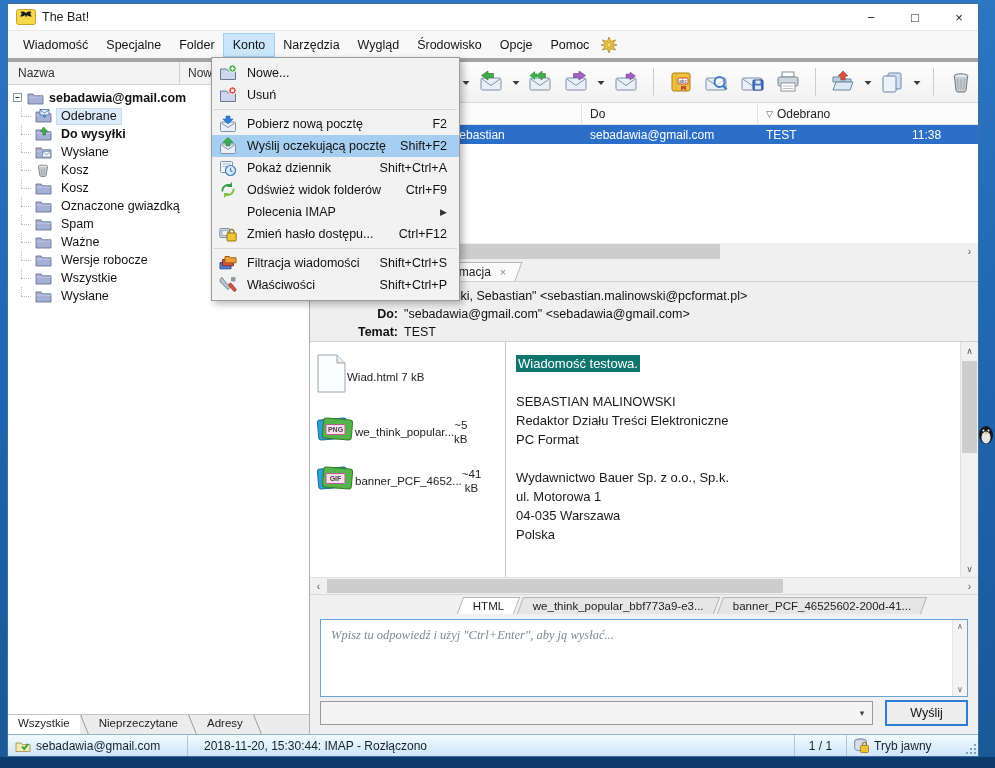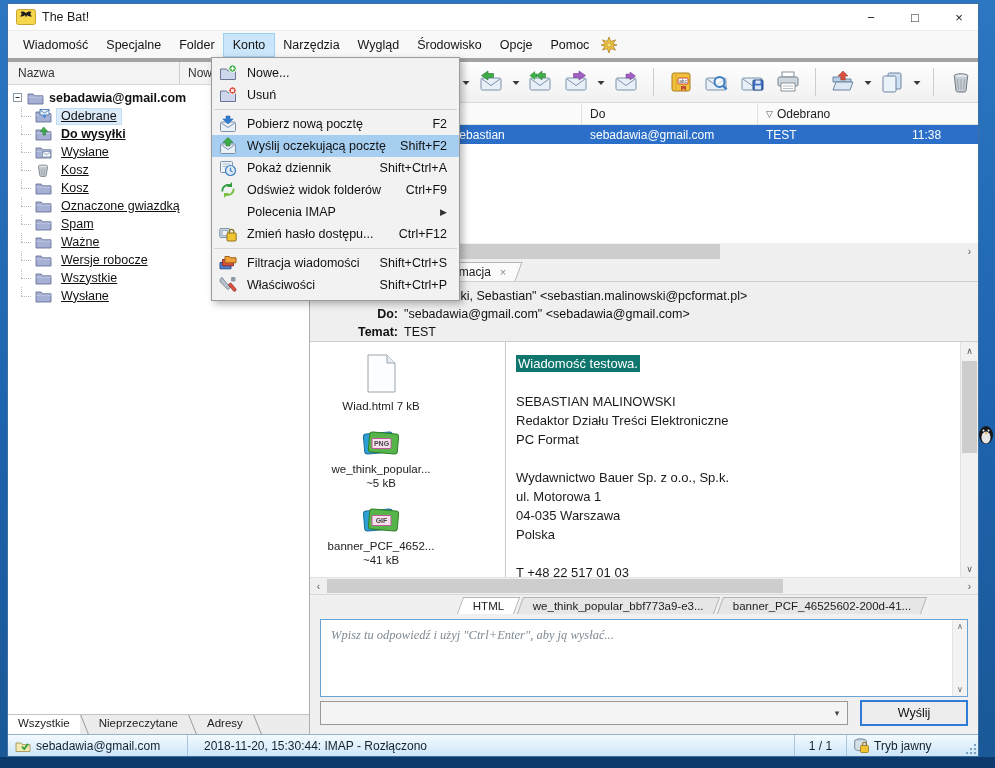--- a/index.html
+++ b/index.html
@@ -28,21 +28,21 @@
   .main{flex:1;display:flex;min-height:0;}
   .leftpanel{width:302px;background:#fff;border-right:1px solid #aeaeae;display:flex;flex-direction:column;box-sizing:border-box;}
   .lp-header{height:22px;background:#f3f3f3;border-bottom:1px solid #d8d8d8;display:flex;font-size:12px;color:#333;align-items:center;flex:none;}
   .lp-h1{width:172px;padding-left:10px;border-right:1px solid #cfcfcf;height:100%;display:flex;align-items:center;box-sizing:border-box;}
   .lp-h2{flex:1;padding-left:8px;}
   .tree{flex:1;padding-top:3px;font-size:12.5px;color:#111;overflow:hidden;}
   .acct-row{display:flex;align-items:center;height:19px;padding-left:5px;gap:5px;font-weight:bold;}
   .trow{display:flex;align-items:center;height:18px;padding-left:27px;gap:5px;position:relative;}
   .trow::before{content:"";position:absolute;left:13px;top:0;bottom:9px;border-left:1px dotted #bdbdbd;}
   .trow::after{content:"";position:absolute;left:13px;width:10px;top:9px;border-top:1px dotted #bdbdbd;}
-  .trow .lbl{padding:0 4px;line-height:15px;text-decoration:underline;}
+  .trow .lbl{padding:0 4px;line-height:15px;}
   .trow.sel .lbl{background:#dcebf9;outline:1px solid #c3ddf3;}
   .trow.bold .lbl{font-weight:bold;}
   .ticon{width:17px;display:flex;flex:none;}
   .lp-tabs{height:19px;background:#ececec;border-top:1px solid #c4c4c4;display:flex;font-size:11.5px;align-items:stretch;color:#222;flex:none;}
   .ltab{padding:2px 10px 0 10px;}
   .ltab.active{background:#fff;}
   .lslash{width:9px;position:relative;}
   .lslash::before{content:"";position:absolute;left:4px;top:0;bottom:0;width:1px;background:#9a9a9a;transform:skewX(22deg);}
 
   .rightpanel{flex:1;display:flex;flex-direction:column;min-width:0;background:#f0f0f0;}
@@ -74,21 +74,21 @@
 
   
   .fields{height:60px;background:#efefef;border-bottom:1px solid #cfcfcf;padding-top:5px;font-size:12.5px;color:#111;box-sizing:border-box;flex:none;}
   .frow{display:flex;height:18px;align-items:center;}
   .flabel{width:88px;text-align:right;font-weight:bold;padding-right:6px;flex:none;}
   .fvalue{white-space:nowrap;overflow:hidden;}
 
   
   .content{flex:1;display:flex;min-height:0;background:#fff;}
   .attachments{width:196px;border-right:1px solid #c9c9c9;padding-top:12px;display:flex;flex-direction:column;font-size:11.5px;color:#222;box-sizing:border-box;flex:none;overflow:hidden;}
-  .att{display:flex;flex-direction:column;align-items:center;margin:0 0 16px 6px;width:130px;text-align:center;line-height:14px;}
+  .att{display:flex;flex-direction:row;align-items:center;margin:0 0 16px 6px;width:130px;text-align:center;line-height:14px;}
   .att .aicon{margin-bottom:5px;display:flex;}
   .bodypane{flex:1;padding:12px 0 0 10px;font-size:13px;color:#1a1a1a;line-height:19px;overflow:hidden;min-width:0;}
   .bline{white-space:nowrap;height:19px;}
   .sel-text{background:#0f766e;color:#fff;padding:1px 2px;}
   .vscroll{width:17px;background:#f1f1f1;border-left:1px solid #e0e0e0;display:flex;flex-direction:column;font-size:9px;color:#555;flex:none;}
   .vs-arrow{height:17px;display:flex;align-items:center;justify-content:center;}
   .vs-track{flex:1;position:relative;}
   .vs-thumb{position:absolute;top:2px;left:1px;right:1px;height:92px;background:#cdcdcd;}
 
   .body-hscroll{height:16px;background:#f0f0f0;border-top:1px solid #e2e2e2;display:flex;align-items:stretch;font-size:10px;color:#555;flex:none;}
@@ -104,21 +104,21 @@
   .replywrap{height:86px;padding:5px 10px 3px 10px;box-sizing:border-box;background:#f0f0f0;flex:none;}
   .replybox{height:100%;background:#fff;border:1px solid #68a2d8;display:flex;box-sizing:border-box;}
   textarea.reply{flex:1;border:none;outline:none;resize:none;padding:8px 10px;font-family:Liberation Serif, serif;font-size:12.5px;color:#333;background:transparent;}
   textarea.reply::placeholder{color:#7e8a94;font-style:italic;}
   .reply-scroll{width:15px;border-left:1px solid #e4e4e4;background:#f3f3f3;display:flex;flex-direction:column;justify-content:space-between;align-items:center;font-size:8px;color:#666;padding:2px 0;box-sizing:border-box;}
 
   
   .actionrow{height:34px;display:flex;align-items:center;padding:0 10px 8px 10px;gap:12px;background:#f0f0f0;box-sizing:border-box;flex:none;}
   .combo{flex:1;height:24px;background:#f4f4f4;border:1px solid #999;display:flex;align-items:center;justify-content:flex-end;box-sizing:border-box;}
   .combo-arrow{width:20px;display:flex;align-items:center;justify-content:center;color:#444;font-size:9px;}
-  .send-btn{width:108px;height:26px;background:#ededed;border:2px solid #2f7cd6;font-size:12.5px;display:flex;align-items:center;justify-content:center;color:#111;box-sizing:border-box;}
+  .send-btn{width:83px;height:26px;background:#ededed;border:2px solid #2f7cd6;font-size:12.5px;display:flex;align-items:center;justify-content:center;color:#111;box-sizing:border-box;}
 
   
   .statusbar{height:21px;background:linear-gradient(#f3faff,#cde6f8);border-top:1px solid #93b3cc;display:flex;align-items:center;font-size:12px;color:#15222e;flex:none;}
   .sb-sec{display:flex;align-items:center;height:100%;gap:5px;box-sizing:border-box;}
   .sb-acc{width:180px;padding-left:7px;border-right:1px solid #a9c6dd;}
   .sb-status{flex:1;padding-left:16px;}
   .sb-counter{width:52px;justify-content:center;border-left:1px solid #a9c6dd;}
   .sb-mode{width:118px;border-left:1px solid #a9c6dd;padding-left:6px;}
   .sb-grip{width:14px;height:100%;display:flex;align-items:flex-end;justify-content:flex-end;padding:0 2px 2px 0;box-sizing:border-box;}
 
@@ -549,21 +549,20 @@
               <div class="bline empty">&nbsp;</div>
               <div class="bline">SEBASTIAN MALINOWSKI</div>
               <div class="bline">Redaktor Działu Treści Elektroniczne</div>
               <div class="bline">PC Format</div>
               <div class="bline empty">&nbsp;</div>
               <div class="bline">Wydawnictwo Bauer Sp. z o.o., Sp.k.</div>
               <div class="bline">ul. Motorowa 1</div>
               <div class="bline">04-035 Warszawa</div>
               <div class="bline">Polska</div>
               <div class="bline empty">&nbsp;</div>
-              <div class="bline">T +48 22 517 01 03</div>
             </div>
           <div class="vscroll">
             <div class="vs-arrow">∧</div>
             <div class="vs-track">
                 <div class="vs-thumb"></div>
               </div>
             <div class="vs-arrow">∨</div>
           </div>
         </div>
 

